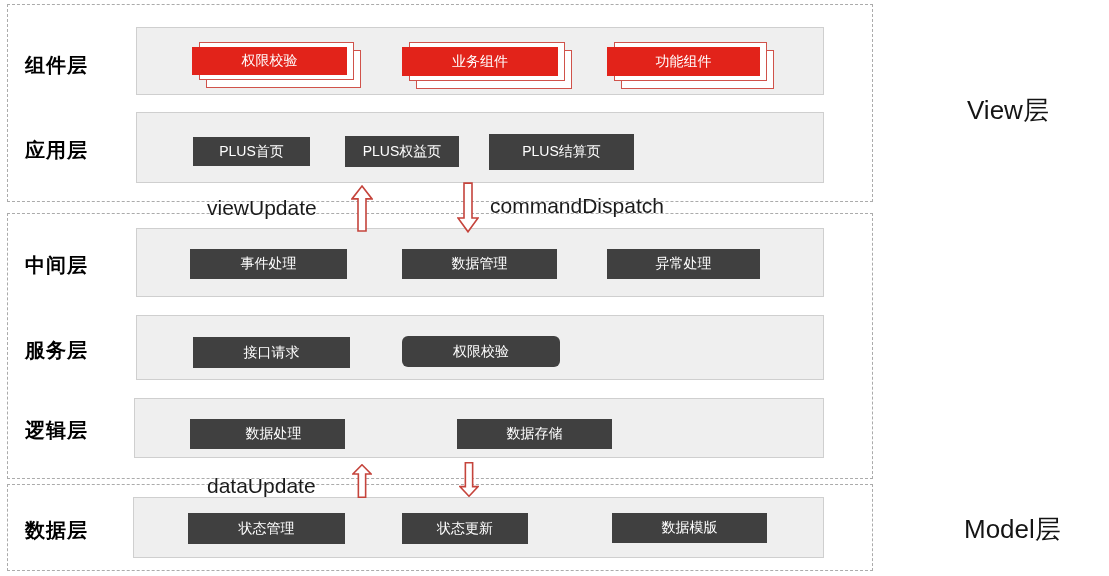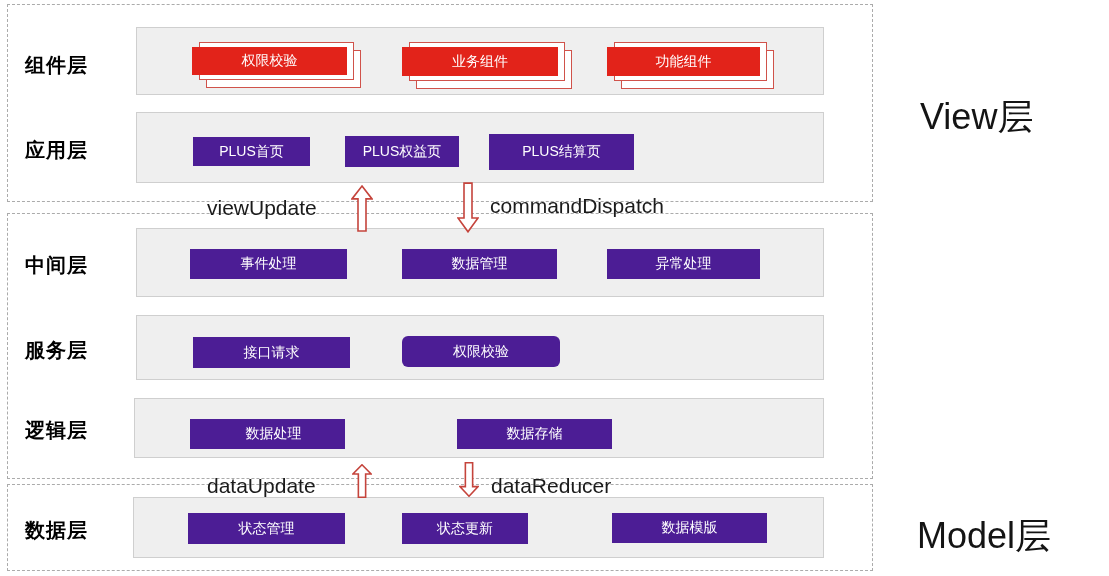--- a/index.html
+++ b/index.html
@@ -12,24 +12,24 @@
     position:absolute; border:1px dashed #ababab; background:#fff;
   }
   .lane {
     position:absolute; background:#efefef; border:1px solid #cfcfcf;
   }
   .lane-label {
     position:absolute; font-size:20px; font-weight:bold; color:#000000;
     letter-spacing:1px; white-space:nowrap;
   }
   .side-label {
-    position:absolute; font-size:36px; color:#141414; white-space:nowrap;
+    position:absolute; font-size:26px; color:#141414; white-space:nowrap;margin-left:47px;
   }
   .node {
-    position:absolute; background:#4c1d95; color:#fff; font-size:14px;
+    position:absolute; background:#404040; color:#fff; font-size:14px;
     display:flex; align-items:center; justify-content:center; white-space:nowrap;
     z-index:3;
   }
   .stack { position:absolute; }
   .stack .card {
     position:absolute; left:0; top:0; width:100%; height:100%;
     background:#e2231a; color:#fff; font-size:14px;
     display:flex; align-items:center; justify-content:center; z-index:3;
   }
   .stack .sheet {
@@ -121,15 +121,14 @@
   <div class="arrow" style="left:352px; top:464px; width:20px; height:34px;">
     <svg viewBox="0 0 22 44" preserveAspectRatio="none">
       <path d="M11 1 L21 13 L15 13 L15 43 L7 43 L7 13 L1 13 Z"></path>
     </svg>
   </div>
   <div class="arrow" style="left:459px; top:462px; width:20px; height:35px;">
     <svg viewBox="0 0 22 44" preserveAspectRatio="none">
       <path d="M11 43 L21 31 L15 31 L15 1 L7 1 L7 31 L1 31 Z"></path>
     </svg>
   </div>
-  <div class="conn-label" style="left:491px; top:474px;">dataReducer</div>
 
 </div>
 
 </body></html>

